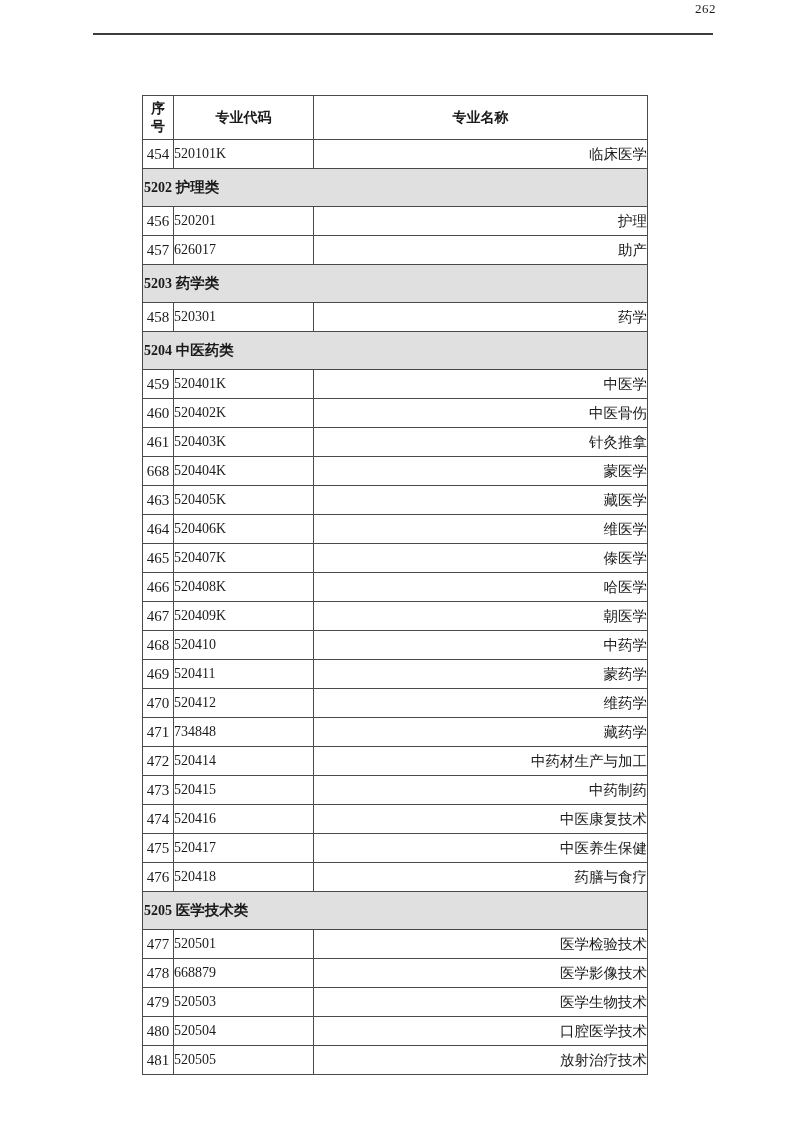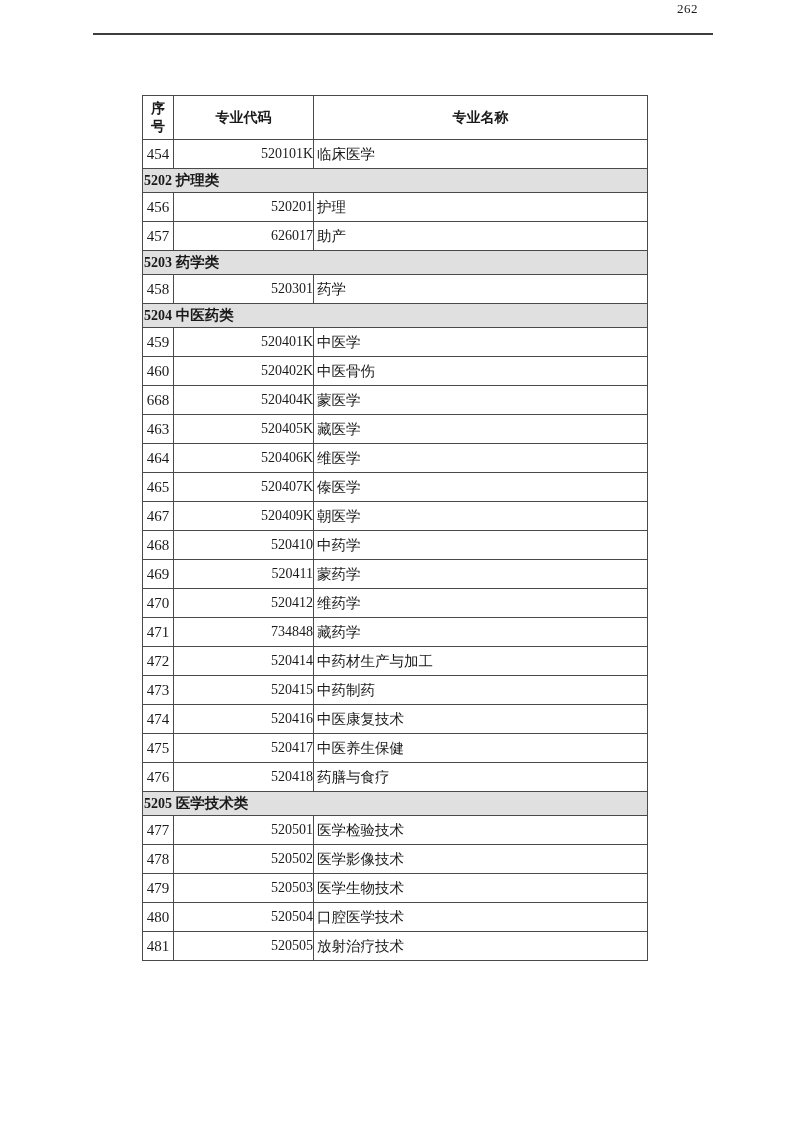--- a/index.html
+++ b/index.html
@@ -11,21 +11,21 @@
     width: 793px;
     height: 1122px;
     position: relative;
     font-family: "Liberation Serif", "DejaVu Serif", serif;
     color: #1a1a1a;
     overflow: hidden;
   }
   .page-number {
     position: absolute;
     top: 1px;
-    right: 95px;
+    right: 77px;
     font-size: 13px;
     letter-spacing: 0.5px;
   }
   .header-rule {
     position: absolute;
     top: 33px;
     left: 93px;
     width: 620px;
     height: 2px;
     background: #3d3d3d;
@@ -51,35 +51,35 @@
     text-align: center;
     vertical-align: middle;
     font-size: 14px;
     line-height: 1.25;
     background: #ffffff;
   }
   .majors-table tbody tr.data-row {
     height: 29px;
   }
   .majors-table tbody tr.section-row {
-    height: 24px;
+    height: 38px;
   }
   .col-no    { width: 31px; }
   .col-code  { width: 140px; }
   .col-name  { width: 334px; }
   td.cell-no {
     text-align: center;
     font-size: 15px;
   }
   td.cell-code {
+    text-align: left;
+    font-size: 14px;
+  }
+  td.cell-name {
     text-align: right;
-    font-size: 14px;
-  }
-  td.cell-name {
-    text-align: left;
     padding-left: 3px;
     font-size: 14.5px;
   }
   tr.section-row td {
     background: #e0e0e0;
     font-weight: bold;
     font-size: 14.5px;
     text-align: left;
     padding-left: 1px;
   }
@@ -144,40 +144,50 @@
         <td class="cell-no">459</td>
         <td class="cell-code">520401K</td>
         <td class="cell-name">中医学</td>
       </tr>
       <tr class="data-row">
         <td class="cell-no">460</td>
         <td class="cell-code">520402K</td>
         <td class="cell-name">中医骨伤</td>
       </tr>
       <tr class="data-row">
+        <td class="cell-no">461</td>
+        <td class="cell-code">520403K</td>
+        <td class="cell-name">针灸推拿</td>
+      </tr>
+      <tr class="data-row">
         <td class="cell-no">668</td>
         <td class="cell-code">520404K</td>
         <td class="cell-name">蒙医学</td>
       </tr>
       <tr class="data-row">
         <td class="cell-no">463</td>
         <td class="cell-code">520405K</td>
         <td class="cell-name">藏医学</td>
       </tr>
       <tr class="data-row">
         <td class="cell-no">464</td>
         <td class="cell-code">520406K</td>
         <td class="cell-name">维医学</td>
       </tr>
       <tr class="data-row">
         <td class="cell-no">465</td>
         <td class="cell-code">520407K</td>
         <td class="cell-name">傣医学</td>
       </tr>
       <tr class="data-row">
+        <td class="cell-no">466</td>
+        <td class="cell-code">520408K</td>
+        <td class="cell-name">哈医学</td>
+      </tr>
+      <tr class="data-row">
         <td class="cell-no">467</td>
         <td class="cell-code">520409K</td>
         <td class="cell-name">朝医学</td>
       </tr>
       <tr class="data-row">
         <td class="cell-no">468</td>
         <td class="cell-code">520410</td>
         <td class="cell-name">中药学</td>
       </tr>
       <tr class="data-row">
@@ -223,21 +233,21 @@
       <tr class="section-row">
         <td colspan="3"><span class="section-code">5205</span><span> 医学技术类</span></td>
       </tr>
       <tr class="data-row">
         <td class="cell-no">477</td>
         <td class="cell-code">520501</td>
         <td class="cell-name">医学检验技术</td>
       </tr>
       <tr class="data-row">
         <td class="cell-no">478</td>
-        <td class="cell-code">520502</td>
+        <td class="cell-code">668879</td>
         <td class="cell-name">医学影像技术</td>
       </tr>
       <tr class="data-row">
         <td class="cell-no">479</td>
         <td class="cell-code">520503</td>
         <td class="cell-name">医学生物技术</td>
       </tr>
       <tr class="data-row">
         <td class="cell-no">480</td>
         <td class="cell-code">520504</td>

